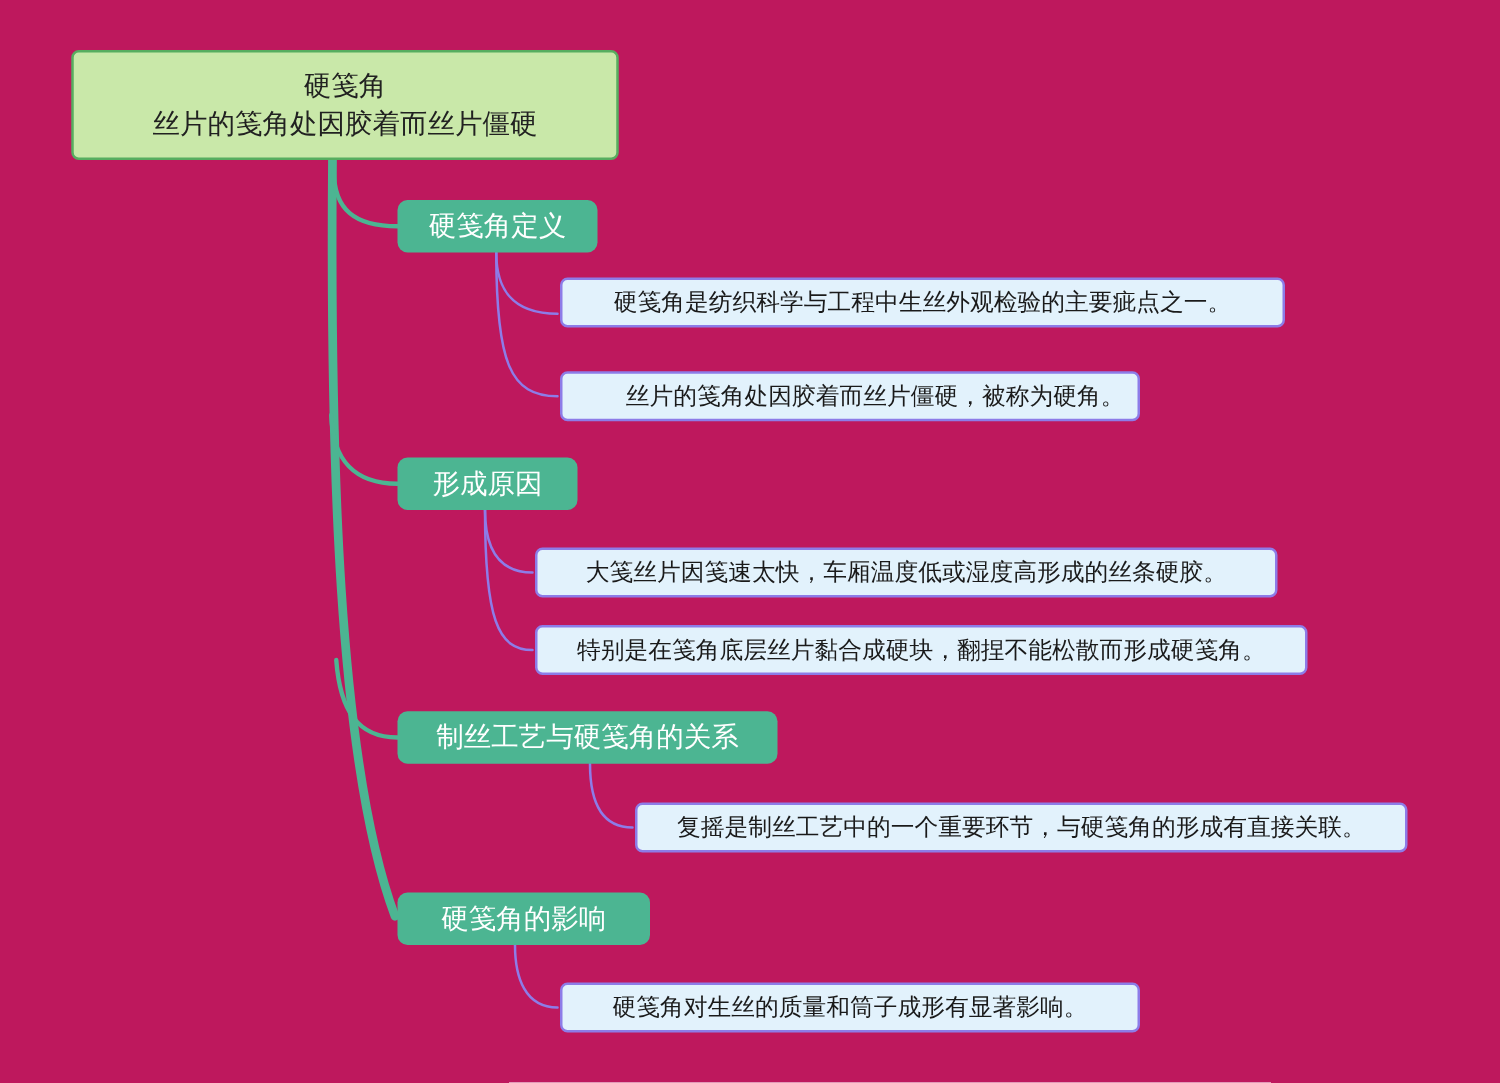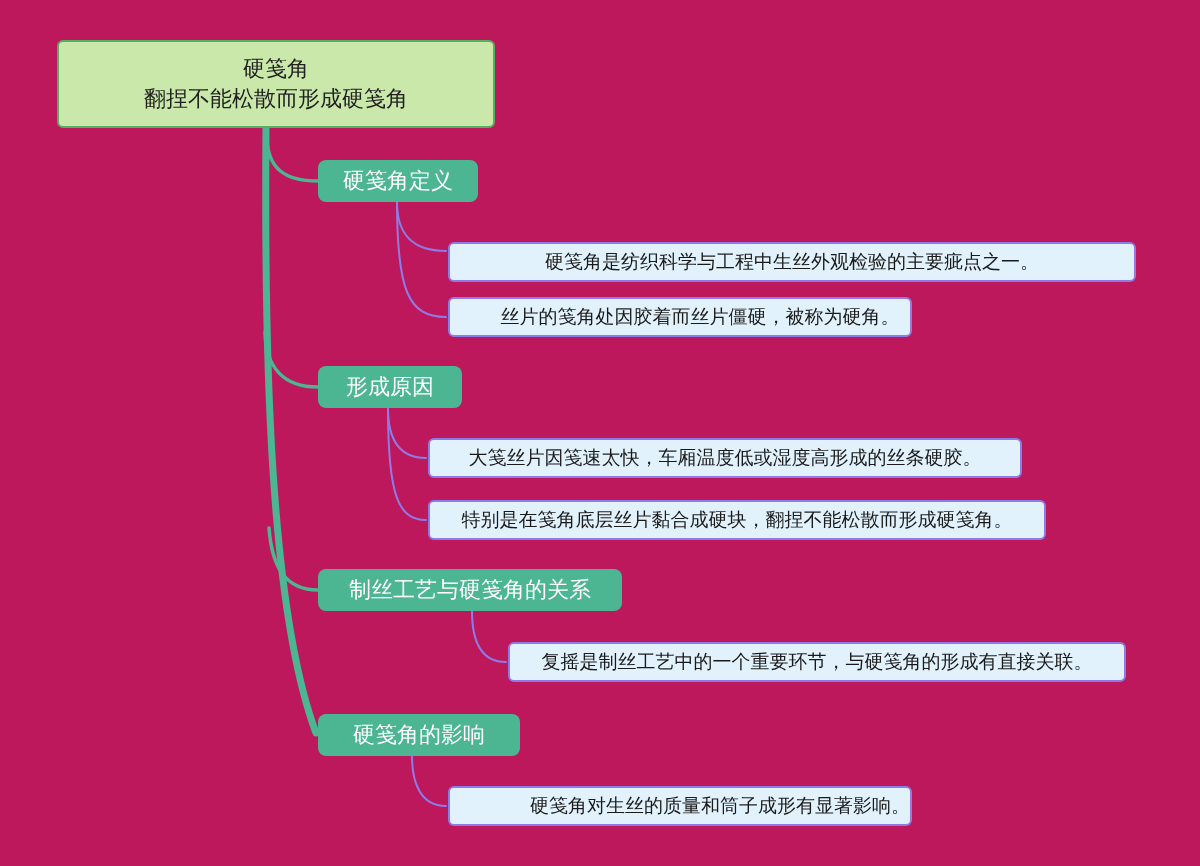--- a/index.html
+++ b/index.html
@@ -55,26 +55,26 @@
     border: 2px solid #8d7ce8;
     border-radius: 6px;
     color: #1a1a1a;
     font-size: 19px;
     white-space: nowrap;
   }
   .b1 { left: 318px; top: 160px; width: 160px; }
   .b2 { left: 318px; top: 366px; width: 144px; }
   .b3 { left: 318px; top: 569px; width: 304px; }
   .b4 { left: 318px; top: 714px; width: 202px; }
-  .l1a { left: 448px; top: 242px; width: 688px; }
+  .l1a { left: 448px; top: 222px; width: 580px; }
   .l1b { left: 448px; top: 297px; width: 464px; padding-left: 40px; }
   .l2a { left: 428px; top: 438px; width: 594px; }
   .l2b { left: 428px; top: 500px; width: 618px; }
   .l3a { left: 508px; top: 642px; width: 618px; }
-  .l4a { left: 448px; top: 786px; width: 464px; justify-content: flex-end; }
+  .l4a { left: 448px; top: 786px; width: 464px; }
 </style>
 </head>
 <body>
 
 <div class="canvas">
 
   <svg class="connectors" viewBox="0 0 1200 866" fill="none" xmlns="http://www.w3.org/2000/svg">
 
     <path d="M 266 125 C 264 360, 270 610, 316 733" stroke="#4cb592" stroke-width="7" stroke-linecap="round"></path>
 
@@ -85,21 +85,21 @@
     <path d="M 397 202 C 397 232, 410 251, 446 251" stroke="#8d7ce8" stroke-width="2" stroke-linecap="round"></path>
     <path d="M 397 202 C 397 290, 408 317, 446 317" stroke="#8d7ce8" stroke-width="2" stroke-linecap="round"></path>
     <path d="M 388 408 C 388 438, 398 458, 426 458" stroke="#8d7ce8" stroke-width="2" stroke-linecap="round"></path>
     <path d="M 388 408 C 388 495, 398 520, 426 520" stroke="#8d7ce8" stroke-width="2" stroke-linecap="round"></path>
     <path d="M 472 611 C 472 640, 480 662, 506 662" stroke="#8d7ce8" stroke-width="2" stroke-linecap="round"></path>
     <path d="M 412 756 C 412 782, 420 806, 446 806" stroke="#8d7ce8" stroke-width="2" stroke-linecap="round"></path>
   </svg>
 
   <div class="node root-node">
     <div>硬笺角</div>
-    <div>翻捏不能松散而形成硬笺角</div>
+    <div>丝片的笺角处因胶着而丝片僵硬</div>
   </div>
 
   <div class="node branch-node b1">
     <span>硬笺角定义</span>
   </div>
   <div class="node branch-node b2">
     <span>形成原因</span>
   </div>
   <div class="node branch-node b4">
     <span>硬笺角的影响</span>

